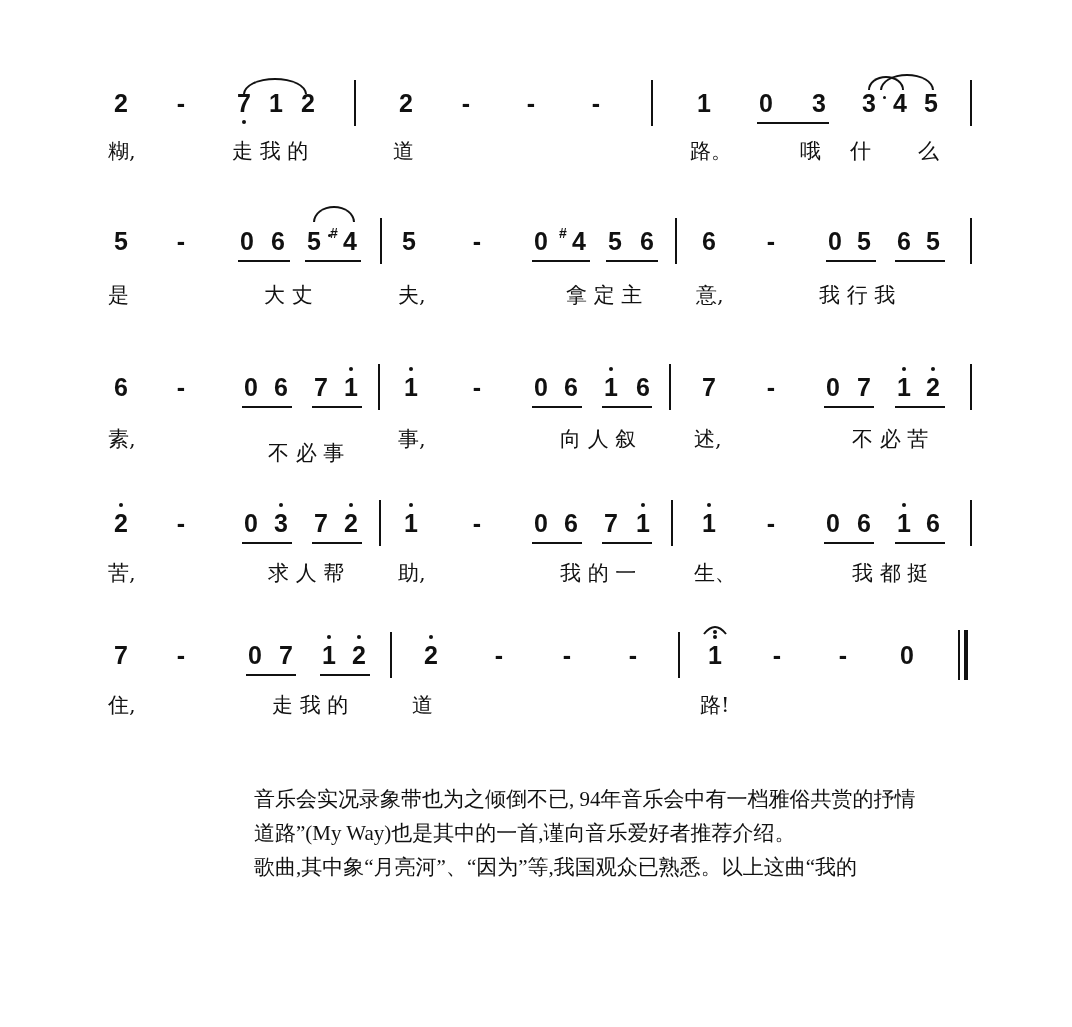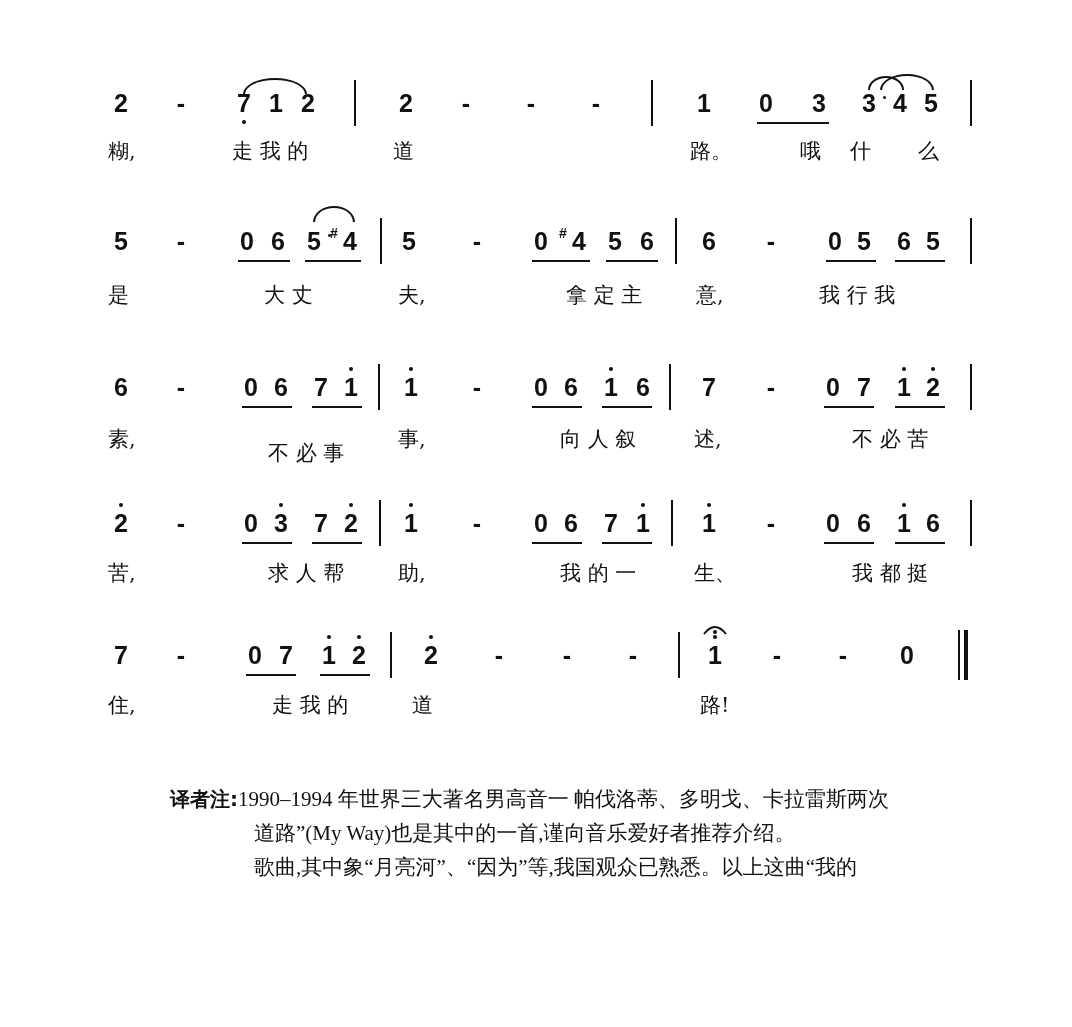--- a/index.html
+++ b/index.html
@@ -208,18 +208,16 @@
     <div class="barline final" style="left:964px;top:-10px;height:50px;width:4px;"></div>
 
     <span class="lyric" style="left:108px;top:52px">住,</span>
     <span class="lyric" style="left:272px;top:52px">走 我 的</span>
     <span class="lyric" style="left:412px;top:52px">道</span>
     <span class="lyric" style="left:700px;top:52px">路!</span>
   </div>
 </div>
 
 <div class="note-block">
-  <div class="line">
-    <span class="label">译者注:</span><span>1990–1994 年世界三大著名男高音一 帕伐洛蒂、多明戈、卡拉雷斯两次</span>
-  </div>
+  <div class="line indent">音乐会实况录象带也为之倾倒不已, 94年音乐会中有一档雅俗共赏的抒情</div>
   <div class="line indent">道路”(My Way)也是其中的一首,谨向音乐爱好者推荐介绍。</div>
   <div class="line indent">歌曲,其中象“月亮河”、“因为”等,我国观众已熟悉。以上这曲“我的</div>
 </div>
 
 </body></html>

